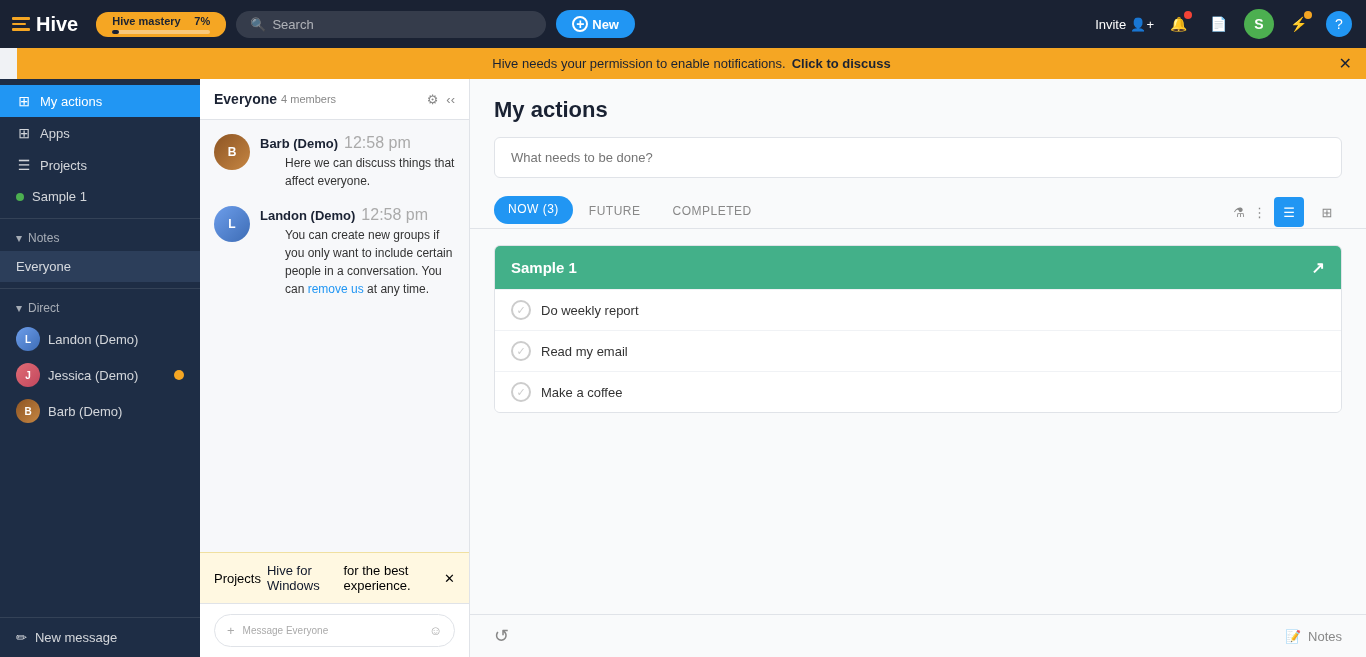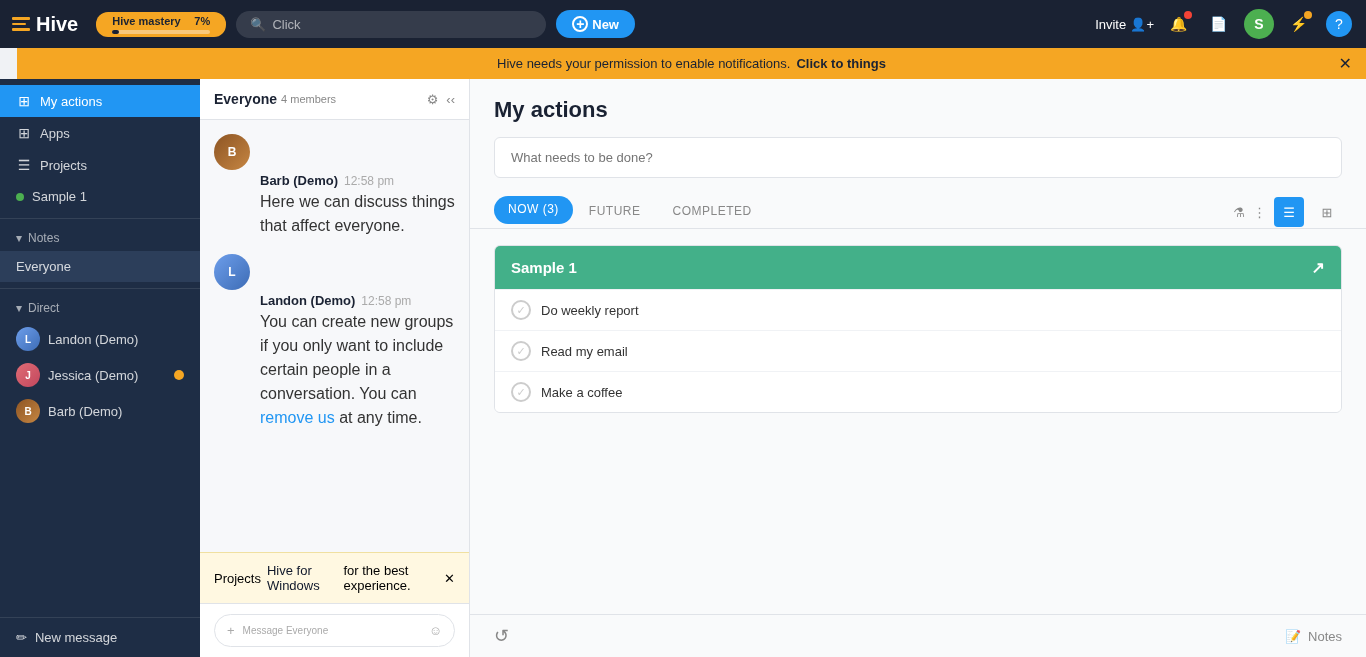--- a/index.html
+++ b/index.html
@@ -57,22 +57,22 @@
     .middle-panel { width: 270px; background: #f7f8fa; border-right: 1px solid #e0e3e8; display: flex; flex-direction: column; flex-shrink: 0; }
     .middle-header { display: flex; align-items: center; padding: 12px 14px; border-bottom: 1px solid #e0e3e8; background: white; }
     .middle-header-title { font-weight: 700; font-size: 14px; color: #1a2233; }
     .middle-header-sub { font-size: 11px; color: #888; margin-left: 4px; }
     .middle-header-actions { margin-left: auto; display: flex; gap: 8px; color: #888; cursor: pointer; }
     .middle-messages { flex: 1; overflow-y: auto; padding: 14px; display: flex; flex-direction: column; gap: 16px; }
     .msg-row { display: flex; gap: 10px; }
     .msg-content { flex: 1; }
     .msg-header { display: flex; align-items: baseline; gap: 6px; margin-bottom: 2px; }
     .msg-name { font-weight: 700; font-size: 13px; color: #1a2233; }
-    .msg-time { font-size: 12px; color: #aaa; margin-top: 40px; }
-    .msg-text { font-size: 16px; color: #333; line-height: 1.5; }
+    .msg-time { font-size: 16px; color: #aaa; }
+    .msg-text { font-size: 12px; color: #333; line-height: 1.5; margin-left: 25px; }
     .msg-link { color: #2196f3; cursor: pointer; }
     .middle-footer { padding: 10px 14px; border-top: 1px solid #e0e3e8; background: white; }
     .message-input-row { display: flex; align-items: center; gap: 8px; border: 1px solid #e0e3e8; border-radius: 20px; padding: 8px 12px; }
     .message-input-text { flex: 1; color: #aaa; font-size: 10px; }
     .download-bar { background: #fff8e1; padding: 10px 14px; border-top: 1px solid #f0e0a0; display: flex; align-items: center; gap: 6px; font-size: 13px; flex-shrink: 0; }
     .download-link { color: #0f172a; cursor: pointer; }
 
     
     .right-panel { flex: 1; background: #f9fafb; display: flex; flex-direction: column; overflow: hidden; }
     .right-header { padding: 18px 24px 10px; }
@@ -118,21 +118,21 @@
     <div class="mastery-label">
       <span>Hive mastery</span>
       <span>7%</span>
     </div>
     <div class="mastery-bar-bg">
       <div class="mastery-bar-fill"></div>
     </div>
   </div>
   <div class="search-box">
     <span>🔍</span>
-    <span class="search-input-text">Click</span>
+    <span class="search-input-text">Search</span>
   </div>
   <button class="new-btn">
     <div class="new-btn-circle">+</div>
     <span>New</span>
   </button>
   <div class="topbar-actions">
     <div class="invite-btn">
       <span>Invite</span>
       <span>👤+</span>
     </div>
@@ -149,21 +149,21 @@
       <div class="badge-orange"></div>
     </div>
     <div class="icon-circle">
       <span style="background:#2196f3;border-radius:50%;width:26px;height:26px;display:flex;align-items:center;justify-content:center;color:white;">?</span>
     </div>
   </div>
 </div>
 
 <div class="notif-banner">
   <span>Hive needs your permission to enable notifications.</span>
-  <a>Click to things</a>
+  <a>Click to discuss</a>
   <span class="notif-banner-close">✕</span>
 </div>
 
 <div class="main-layout">
 
   <div class="sidebar">
     <div class="sidebar-nav">
       <div class="sidebar-item active">
         <span class="sidebar-item-icon">⊞</span>
         <span>My actions</span>

